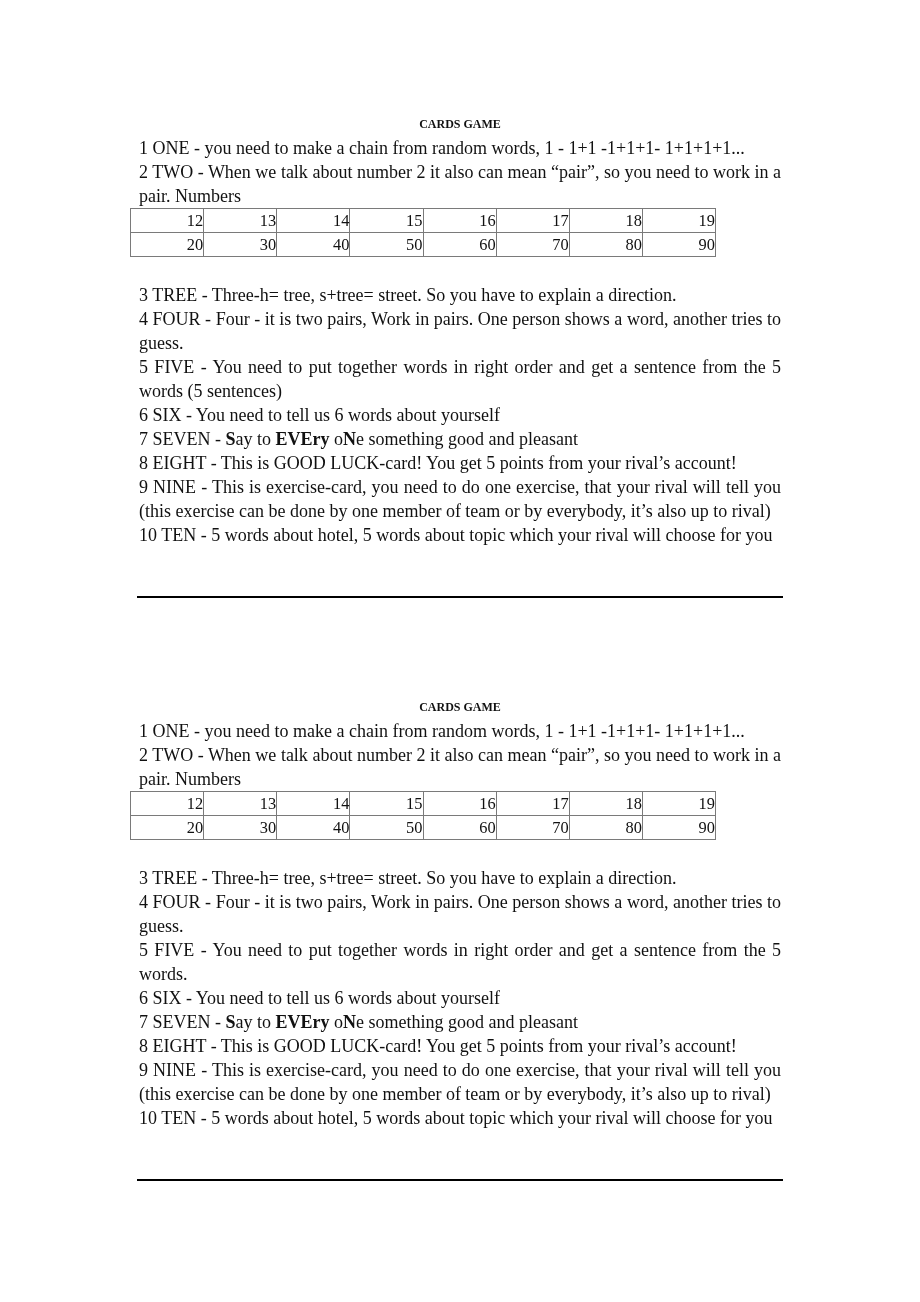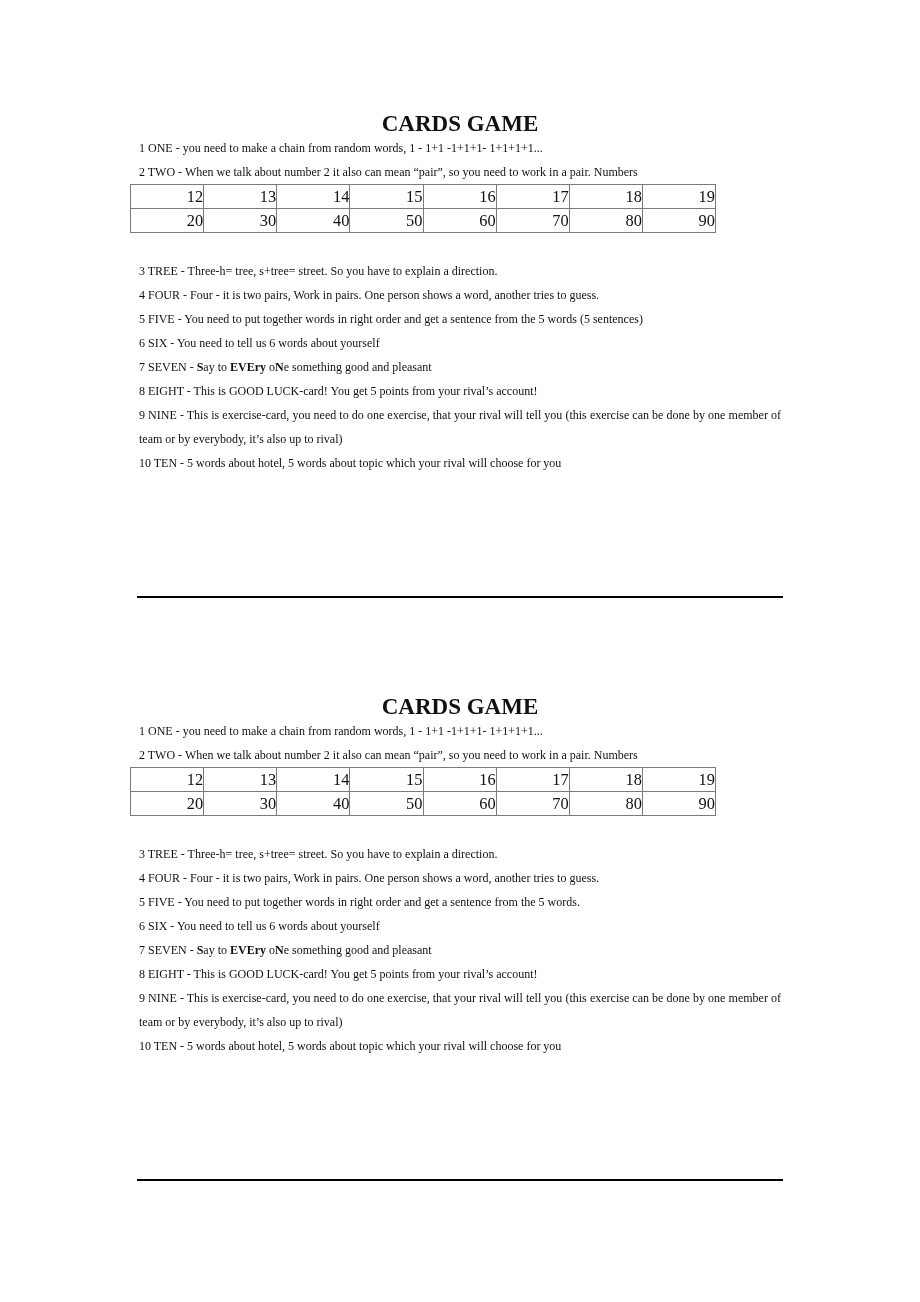--- a/index.html
+++ b/index.html
@@ -18,26 +18,26 @@
     .card {
       position: absolute;
       left: 139px;
       width: 642px;
     }
     .card-1 { top: 112px; }
     .card-2 { top: 695px; }
     .title {
       text-align: center;
       font-weight: bold;
-      font-size: 23px;
+      font-size: 12px;
       line-height: 24px;
       height: 24px;
     }
     .para {
-      font-size: 12px;
+      font-size: 18px;
       line-height: 24px;
       text-align: justify;
       text-align-last: left;
       font-family: Liberation Serif, serif;
     }
     .para b { font-weight: bold; }
     .numbers-table {
       border-collapse: collapse;
       margin-left: -9px;
       width: 586px;

